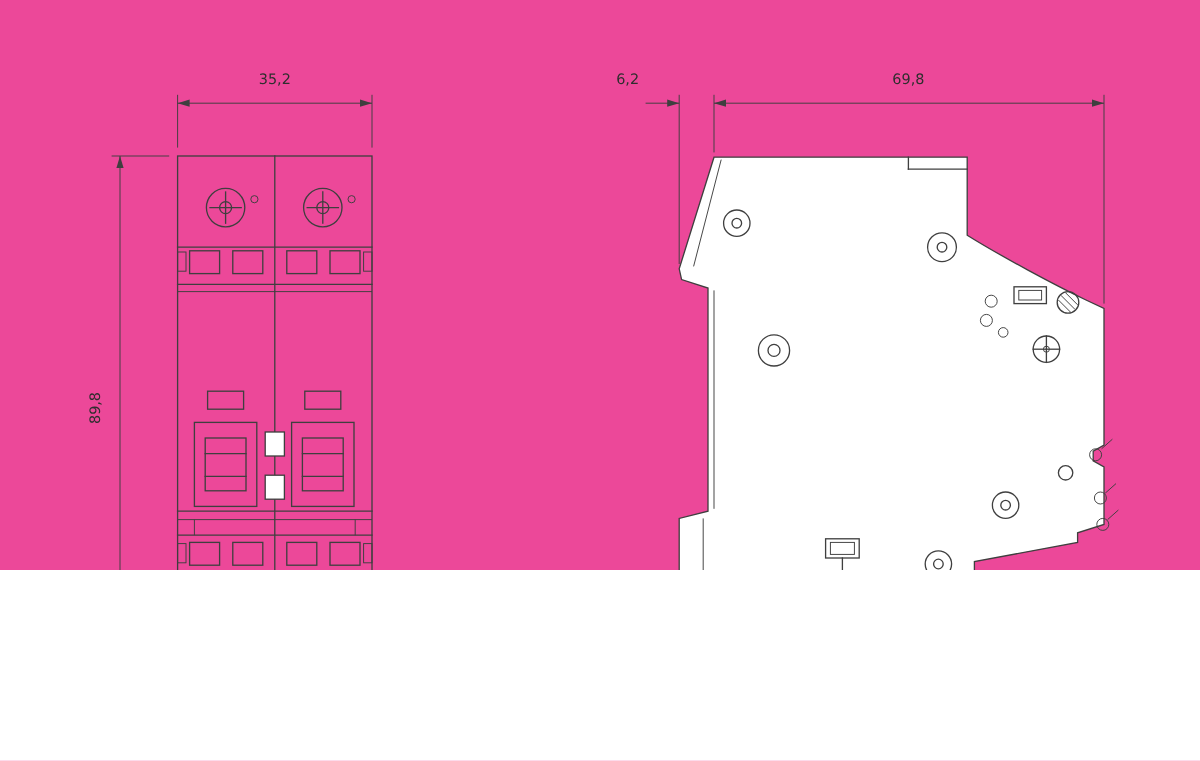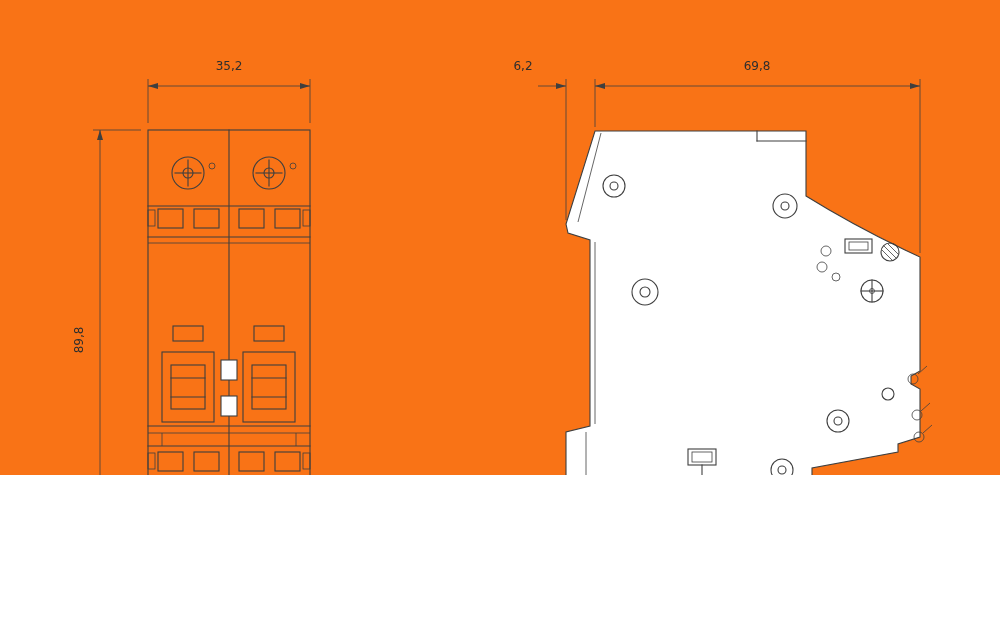--- a/index.html
+++ b/index.html
@@ -5,21 +5,21 @@
   html, body {
     margin: 0;
     padding: 0;
     background: #ffffff;
     font-family: "DejaVu Sans", sans-serif;
   }
   .canvas {
     position: relative;
     width: 1000px;
     height: 475px;
-    background: #f97316;
+    background: #ec4899;
     overflow: hidden;
   }
   svg { display: block; }
   .ln {
     stroke: #3f3f3f;
     fill: none;
     stroke-width: 1.1;
     stroke-linecap: square;
     stroke-linejoin: miter;
   }

